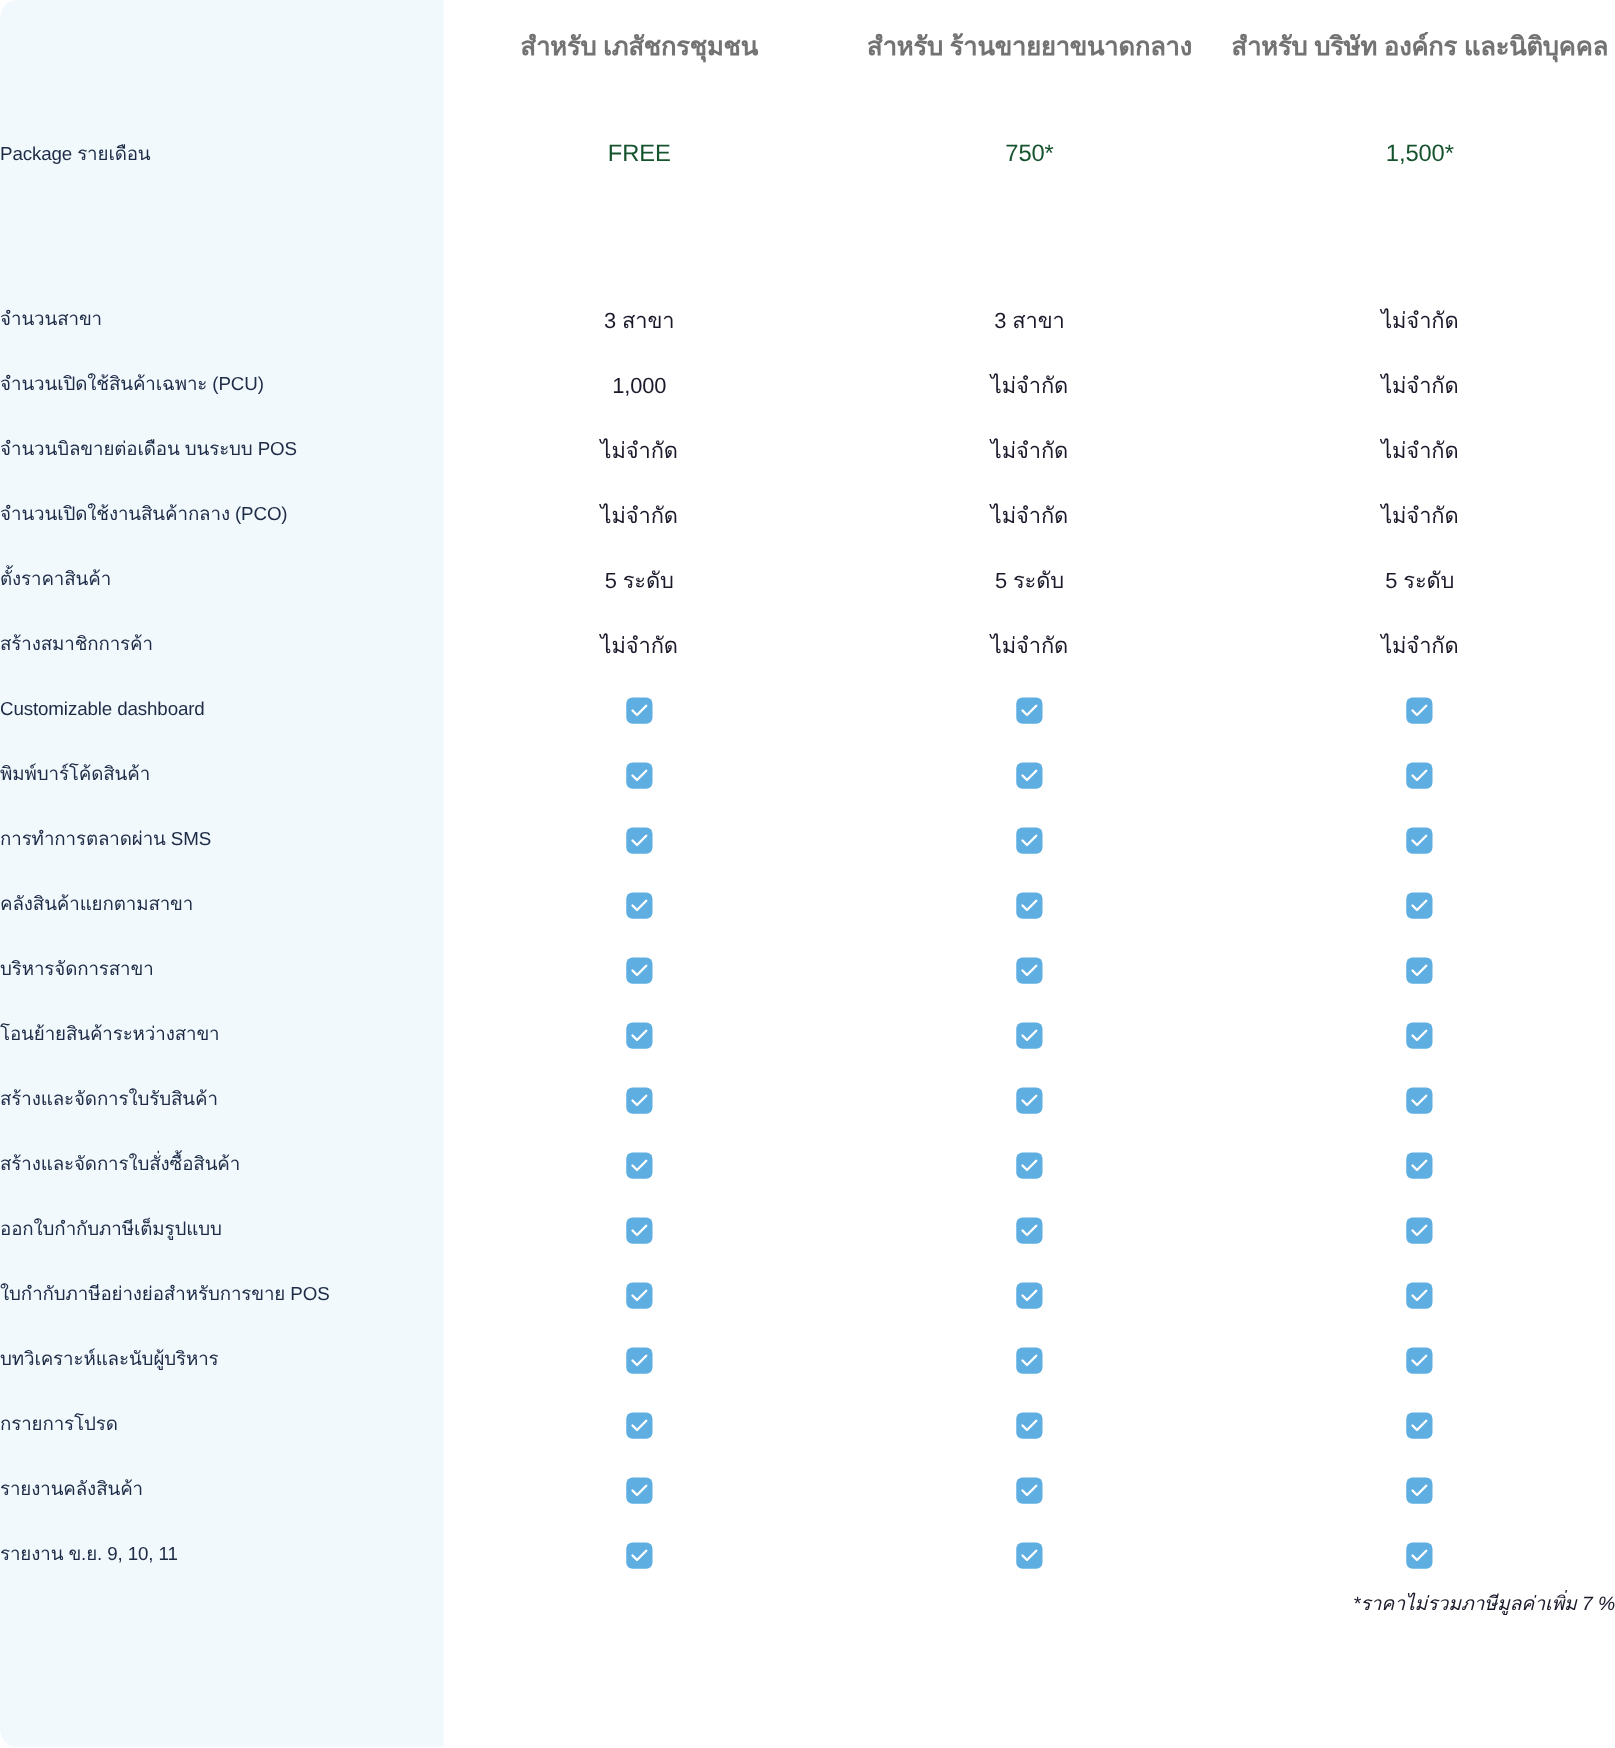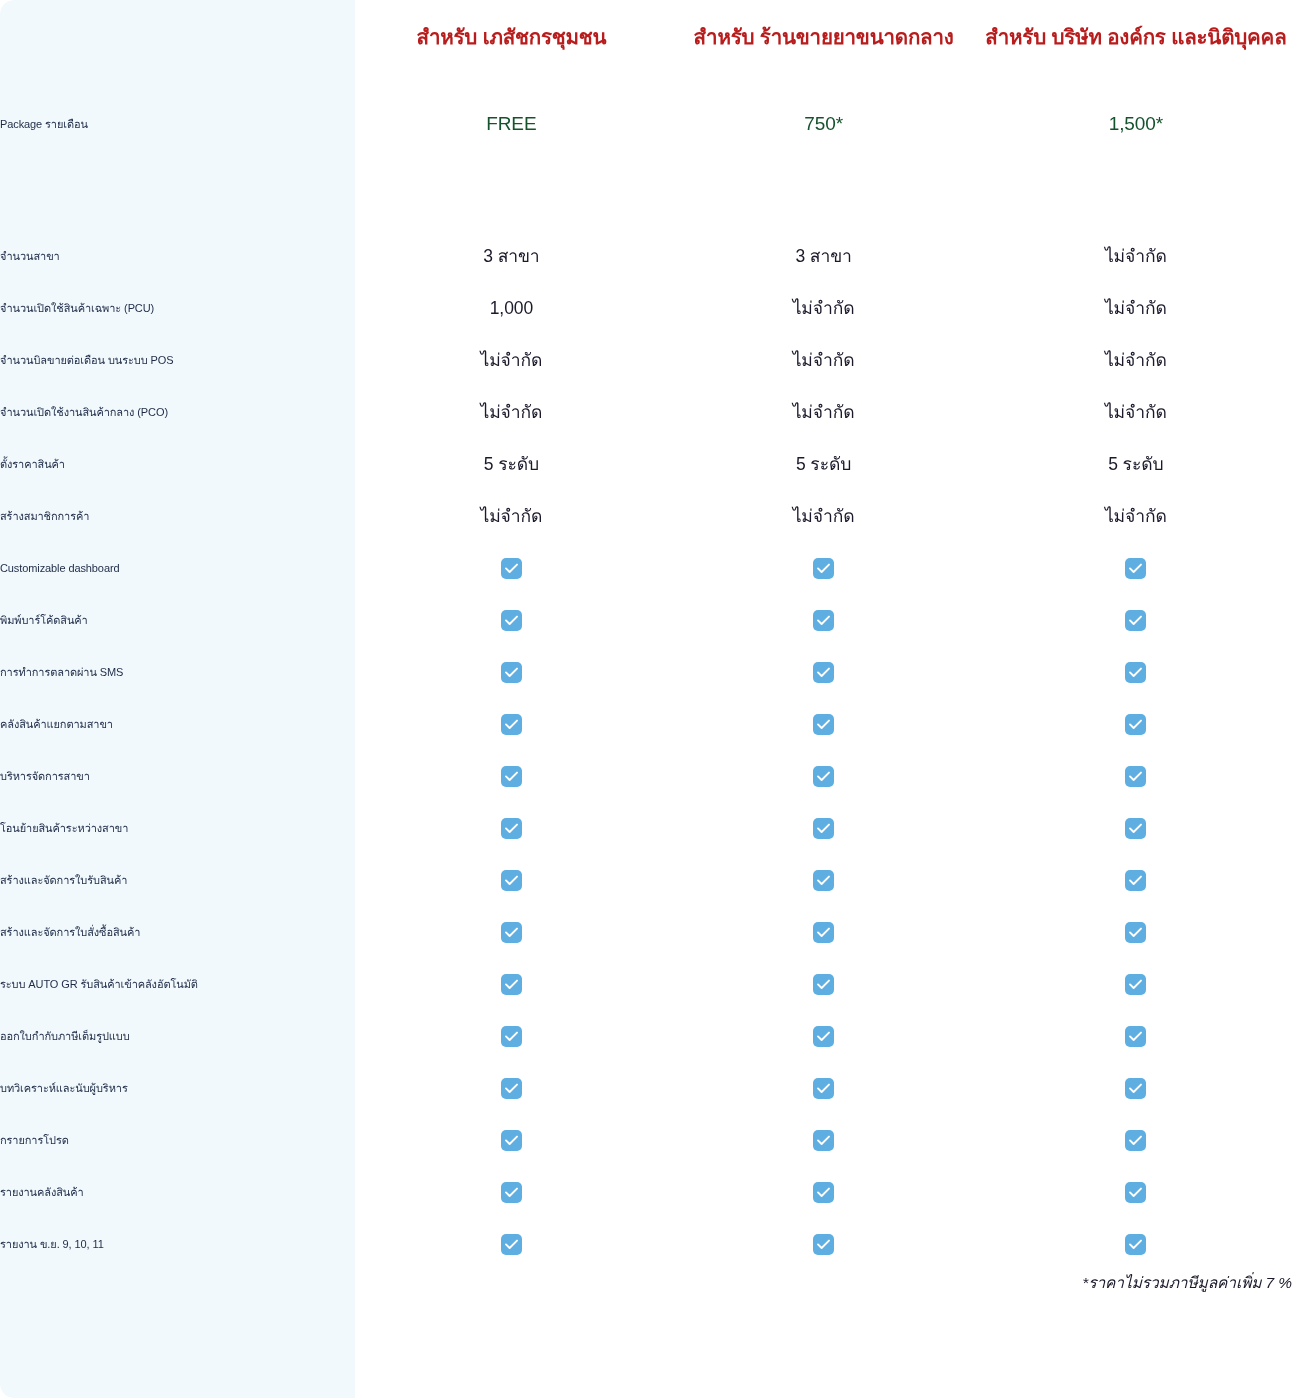--- a/index.html
+++ b/index.html
@@ -50,36 +50,36 @@
   col.c-plan    { width: 312px; }
 
   
   thead th {
     padding: 0;
     height: 72px;
     vertical-align: middle;
     font-weight: 700;
     font-size: 20.5px;
     letter-spacing: -0.2px;
-    color: #b91c1c;
+    color: #737373;
     text-align: center;
     white-space: nowrap;
   }
   thead th.h-feature { background: transparent; }
 
   
   tr.price-row td {
     height: 104px;
     vertical-align: middle;
     padding: 0;
   }
   td.feature-cell {
     padding-left: 28px;
     text-align: left;
-    font-size: 11px;
+    font-size: 15px;
     color: #1e2b46;
     letter-spacing: -0.1px;
     line-height: 1.35;
   }
   td.price-cell {
     text-align: center;
     font-size: 19px;
     color: #14532d;
     letter-spacing: -0.1px;
   }
@@ -297,33 +297,33 @@
                   <path d="M2 6.4 L5.6 10 L13 2.6" fill="none" stroke="#ffffff" stroke-width="1.9" stroke-linecap="round" stroke-linejoin="round"></path>
                 </svg></span></td>
             <td class="value-cell"><span class="checkbox-mark"><svg viewBox="0 0 15 13">
                   <path d="M2 6.4 L5.6 10 L13 2.6" fill="none" stroke="#ffffff" stroke-width="1.9" stroke-linecap="round" stroke-linejoin="round"></path>
                 </svg></span></td>
             <td class="value-cell"><span class="checkbox-mark"><svg viewBox="0 0 15 13">
                   <path d="M2 6.4 L5.6 10 L13 2.6" fill="none" stroke="#ffffff" stroke-width="1.9" stroke-linecap="round" stroke-linejoin="round"></path>
                 </svg></span></td>
           </tr>
           <tr class="data-row">
-            <td class="feature-cell">ระบบ AUTO GR รับสินค้าเข้าคลังอัตโนมัติ</td>
-            <td class="value-cell"><span class="checkbox-mark"><svg viewBox="0 0 15 13">
-                  <path d="M2 6.4 L5.6 10 L13 2.6" fill="none" stroke="#ffffff" stroke-width="1.9" stroke-linecap="round" stroke-linejoin="round"></path>
-                </svg></span></td>
-            <td class="value-cell"><span class="checkbox-mark"><svg viewBox="0 0 15 13">
-                  <path d="M2 6.4 L5.6 10 L13 2.6" fill="none" stroke="#ffffff" stroke-width="1.9" stroke-linecap="round" stroke-linejoin="round"></path>
-                </svg></span></td>
-            <td class="value-cell"><span class="checkbox-mark"><svg viewBox="0 0 15 13">
-                  <path d="M2 6.4 L5.6 10 L13 2.6" fill="none" stroke="#ffffff" stroke-width="1.9" stroke-linecap="round" stroke-linejoin="round"></path>
-                </svg></span></td>
-          </tr>
-          <tr class="data-row">
             <td class="feature-cell">ออกใบกำกับภาษีเต็มรูปแบบ</td>
+            <td class="value-cell"><span class="checkbox-mark"><svg viewBox="0 0 15 13">
+                  <path d="M2 6.4 L5.6 10 L13 2.6" fill="none" stroke="#ffffff" stroke-width="1.9" stroke-linecap="round" stroke-linejoin="round"></path>
+                </svg></span></td>
+            <td class="value-cell"><span class="checkbox-mark"><svg viewBox="0 0 15 13">
+                  <path d="M2 6.4 L5.6 10 L13 2.6" fill="none" stroke="#ffffff" stroke-width="1.9" stroke-linecap="round" stroke-linejoin="round"></path>
+                </svg></span></td>
+            <td class="value-cell"><span class="checkbox-mark"><svg viewBox="0 0 15 13">
+                  <path d="M2 6.4 L5.6 10 L13 2.6" fill="none" stroke="#ffffff" stroke-width="1.9" stroke-linecap="round" stroke-linejoin="round"></path>
+                </svg></span></td>
+          </tr>
+          <tr class="data-row">
+            <td class="feature-cell">ใบกำกับภาษีอย่างย่อสำหรับการขาย POS</td>
             <td class="value-cell"><span class="checkbox-mark"><svg viewBox="0 0 15 13">
                   <path d="M2 6.4 L5.6 10 L13 2.6" fill="none" stroke="#ffffff" stroke-width="1.9" stroke-linecap="round" stroke-linejoin="round"></path>
                 </svg></span></td>
             <td class="value-cell"><span class="checkbox-mark"><svg viewBox="0 0 15 13">
                   <path d="M2 6.4 L5.6 10 L13 2.6" fill="none" stroke="#ffffff" stroke-width="1.9" stroke-linecap="round" stroke-linejoin="round"></path>
                 </svg></span></td>
             <td class="value-cell"><span class="checkbox-mark"><svg viewBox="0 0 15 13">
                   <path d="M2 6.4 L5.6 10 L13 2.6" fill="none" stroke="#ffffff" stroke-width="1.9" stroke-linecap="round" stroke-linejoin="round"></path>
                 </svg></span></td>
           </tr>

